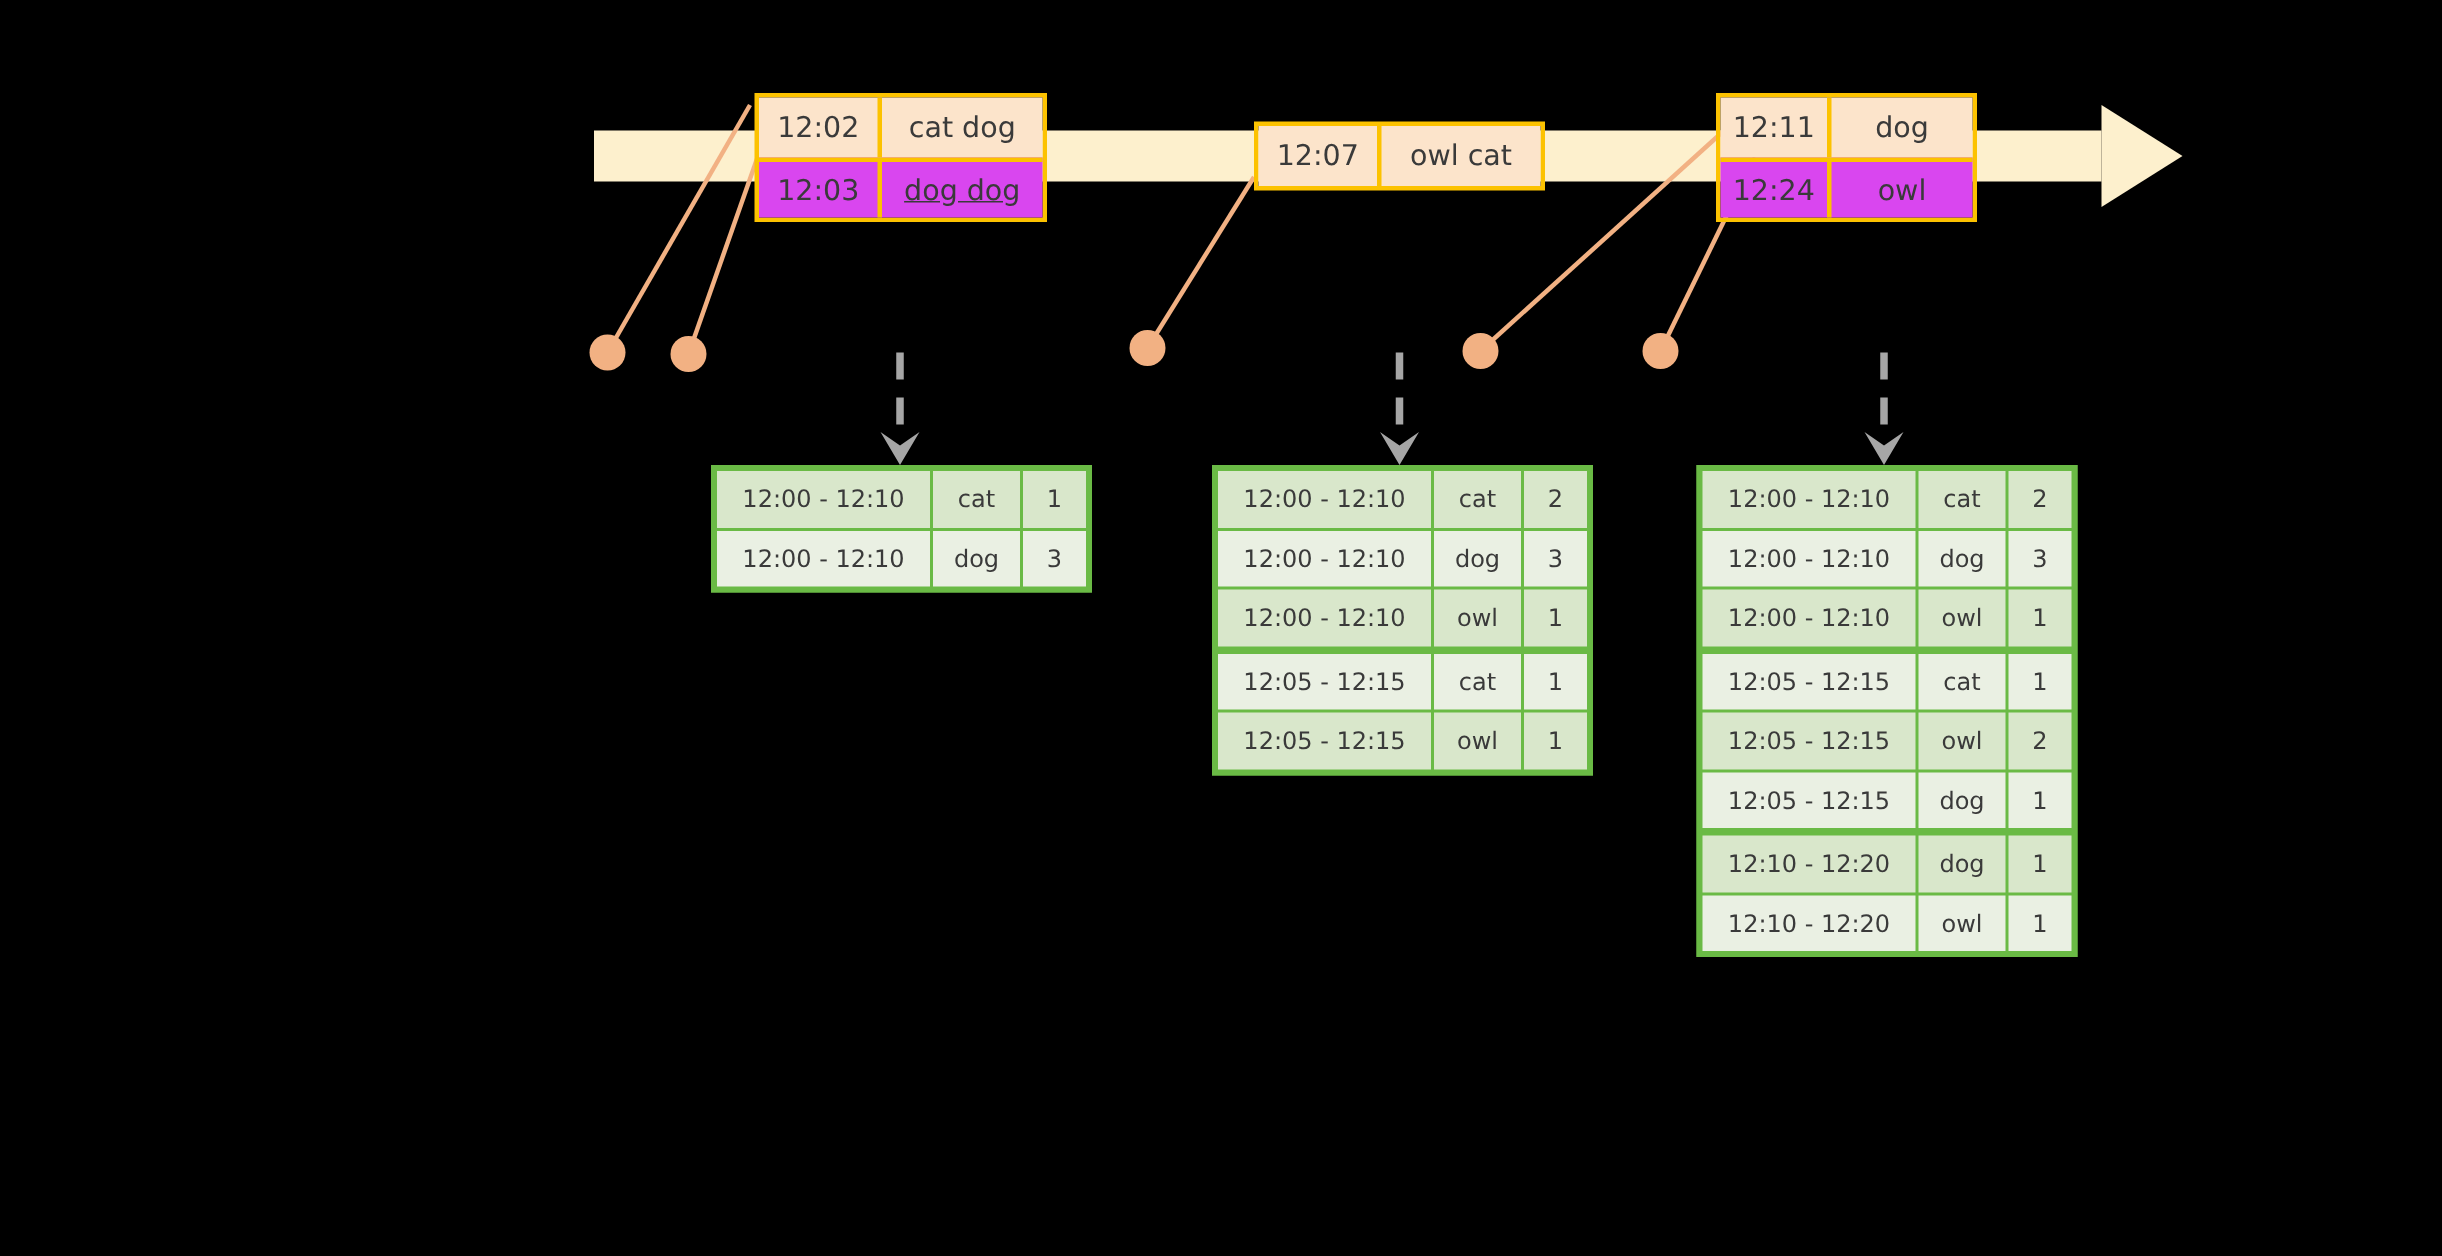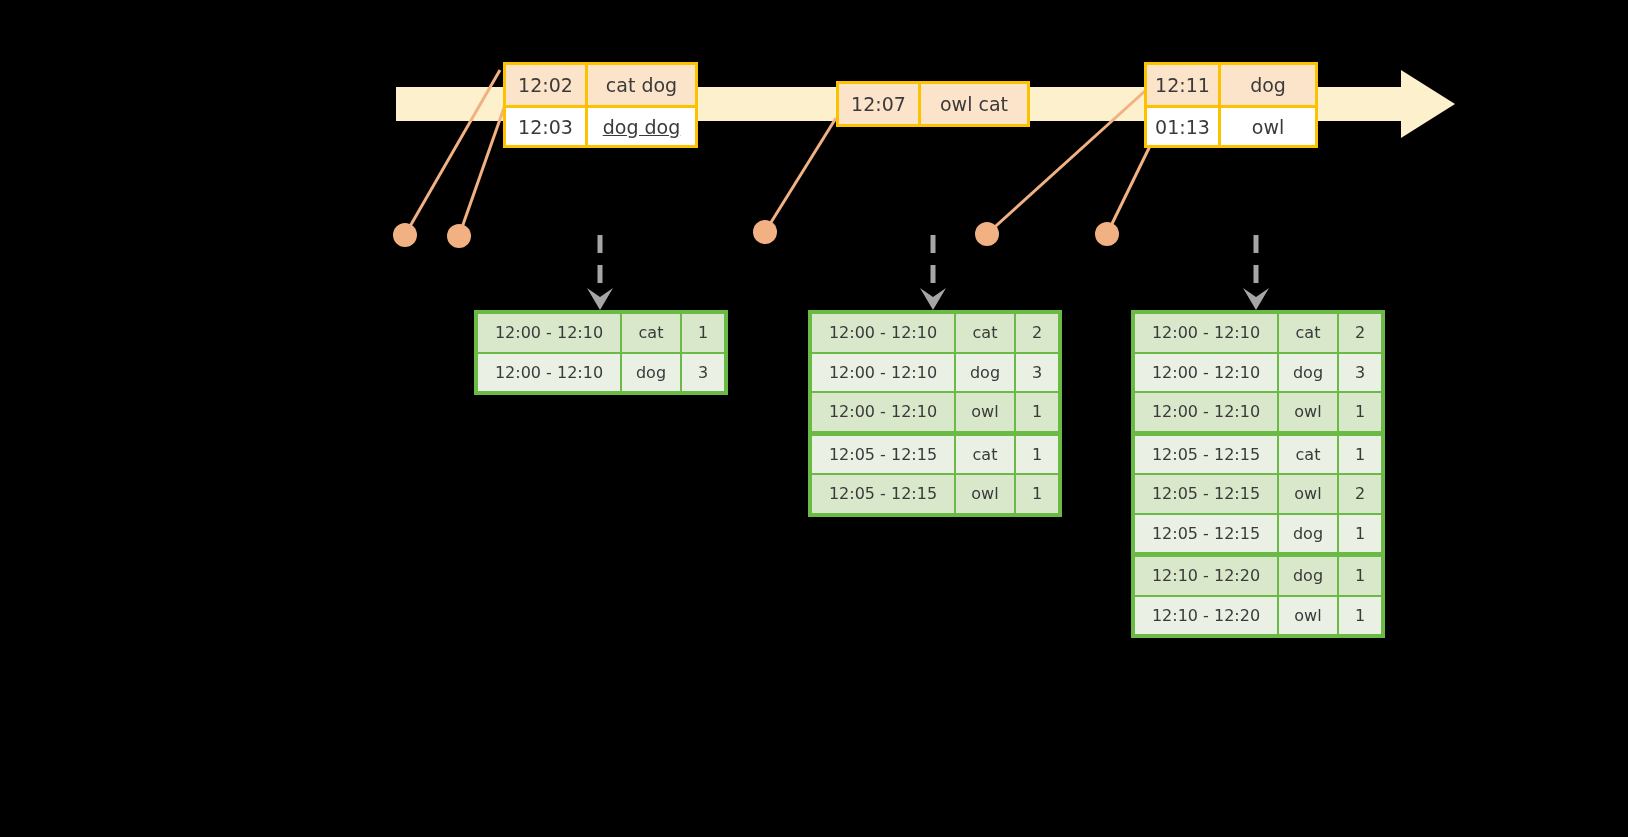--- a/index.html
+++ b/index.html
@@ -11,21 +11,21 @@
   .tl-head{position:absolute;width:0;height:0;border-top:34px solid transparent;border-bottom:34px solid transparent;border-left:54px solid #fdf0cd;}
 
   
   .evt{position:absolute;border:3px solid #fcc200;box-sizing:border-box;}
   .evt .erow{display:flex;height:40px;box-sizing:border-box;}
   .evt .erow + .erow{border-top:3px solid #fcc200;}
   .erow .t{display:flex;align-items:center;justify-content:center;font-size:19px;color:#3a3a3a;
            border-right:3px solid #fcc200;box-sizing:border-box;}
   .erow .v{display:flex;align-items:center;justify-content:center;font-size:19px;color:#3a3a3a;box-sizing:border-box;}
   .shade-a{background:#fce4cb;}
-  .shade-b{background:#ffffff;}
+  .shade-b{background:#d946ef;}
 
   
   .conn{position:absolute;left:0;top:0;pointer-events:none;}
 
   
   .gtbl{position:absolute;border:4px solid #6aba45;box-sizing:border-box;background:#6aba45;}
   .gtbl .grow{display:flex;height:37.5px;box-sizing:border-box;}
   .gtbl .grow+.grow{margin-top:2px;}
   .gtbl .grow.sep{margin-top:5px;}
   .grow > div{display:flex;align-items:center;justify-content:center;font-size:16px;color:#3a3a3a;box-sizing:border-box;}
@@ -72,21 +72,21 @@
           <div class="t" style="width: 82px;">12:07</div>
           <div class="v" style="flex: 1 1 0%; border-radius: 11px;">owl cat</div>
         </div>
       </div>
       <div class="evt" style="left: 1144px; top: 62px; width: 174px;">
         <div class="erow shade-a">
           <div class="t" style="width: 74px;">12:11</div>
           <div class="v" style="flex: 1 1 0%;">dog</div>
         </div>
         <div class="erow shade-b">
-          <div class="t" style="width: 74px;">01:13</div>
+          <div class="t" style="width: 74px;">12:24</div>
           <div class="v" style="flex: 1 1 0%;">owl</div>
         </div>
       </div>
     </div>
 
   <svg class="conn" width="1628" height="837" id="arrows">
       <line x1="600" y1="235" x2="600" y2="292" stroke="#a6a6a6" stroke-width="5" stroke-dasharray="18 12"></line>
       <path d="M587,288 L600,310 L613,288 L600,297 Z" fill="#a6a6a6"></path>
       <line x1="933" y1="235" x2="933" y2="292" stroke="#a6a6a6" stroke-width="5" stroke-dasharray="18 12"></line>
       <path d="M920,288 L933,310 L946,288 L933,297 Z" fill="#a6a6a6"></path>

